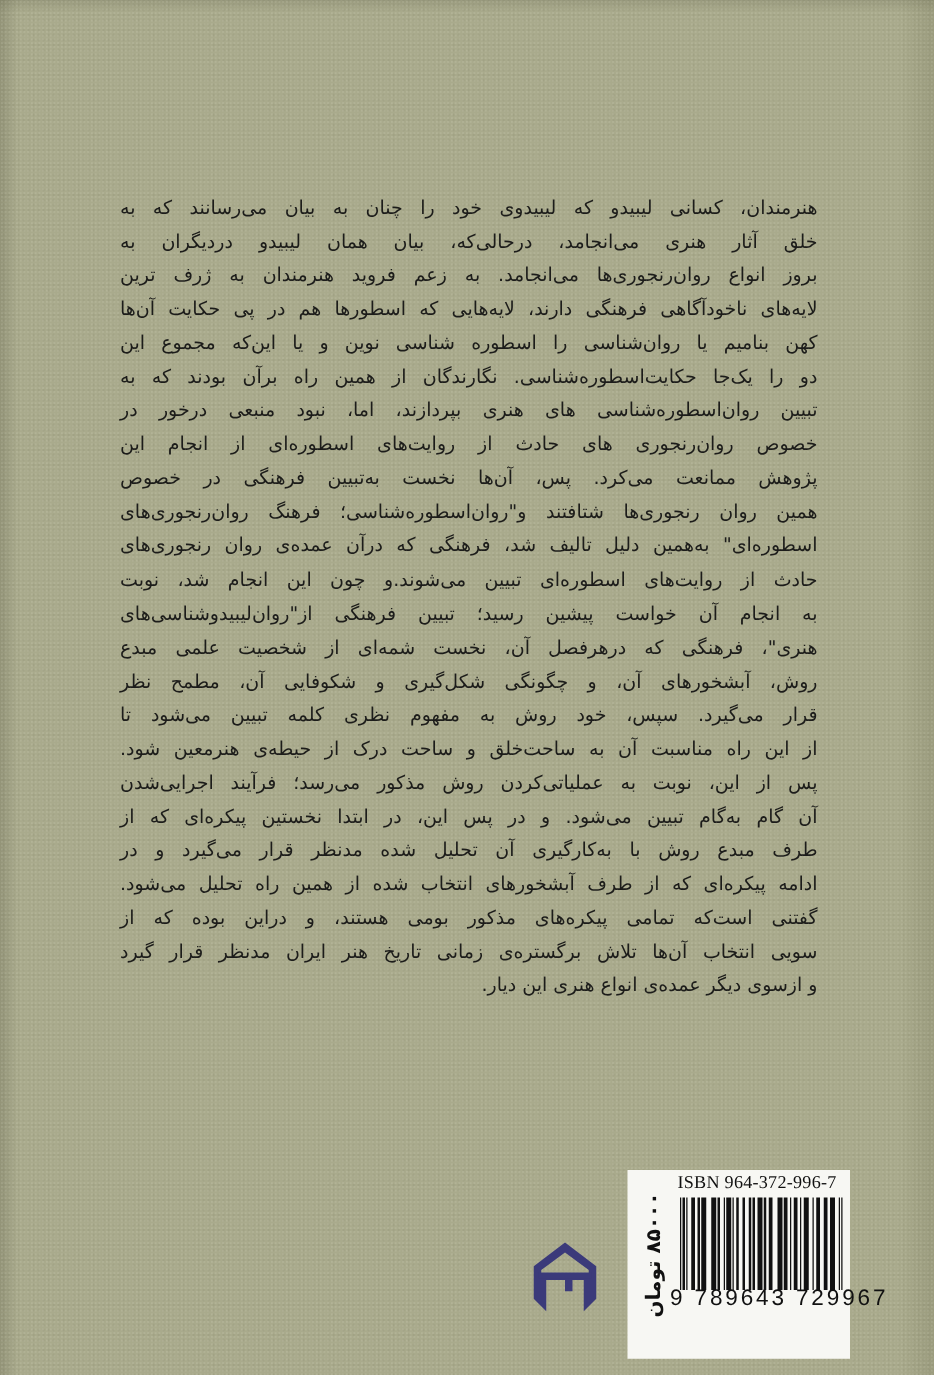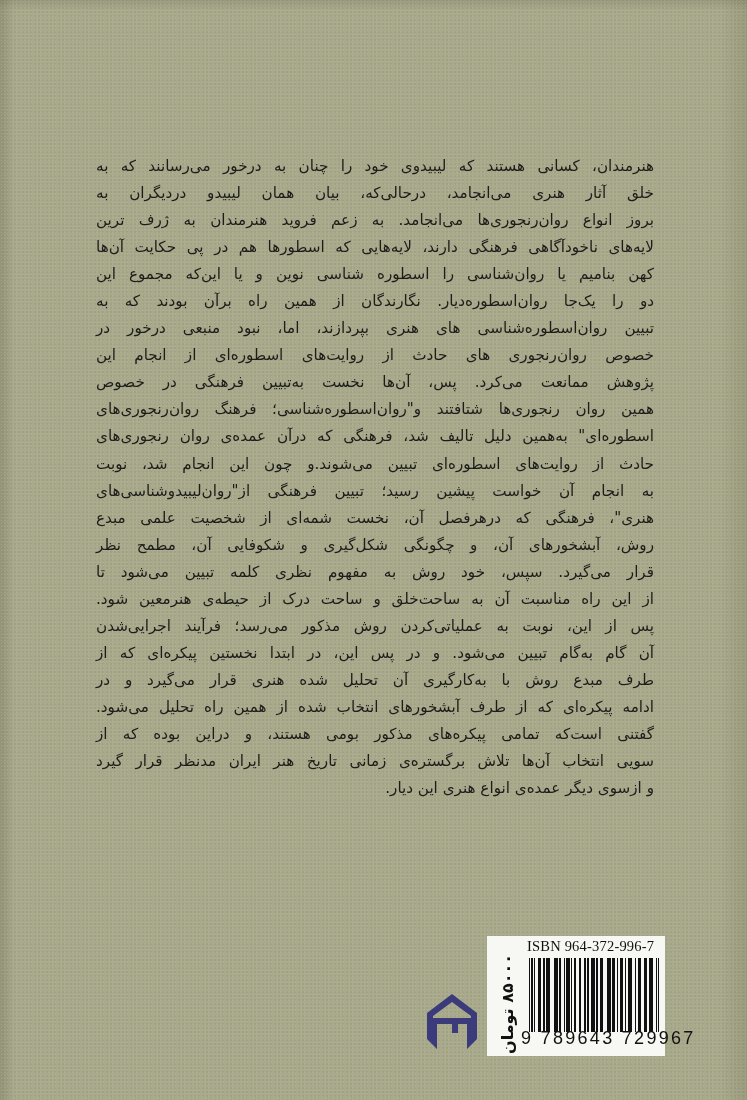--- a/index.html
+++ b/index.html
@@ -44,24 +44,24 @@
       text-align: justify;
       text-align-last: justify;
       height: 27.05px;
       overflow: visible;
     }
     .blurb .line.last {
       text-align-last: right;
     }
     .barcode-box {
       position: absolute;
-      left: 487px;
+      left: 502px;
       top: 936px;
       width: 178px;
-      height: 120px;
+      height: 151px;
       background: #f7f7f3;
     }
     .isbn-label {
       position: absolute;
       left: 40px;
       top: 2px;
       font-family: "Liberation Serif", serif;
       font-size: 14.5px;
       color: #111;
       letter-spacing: 0.2px;
@@ -115,40 +115,40 @@
       width: 60px;
       height: 64px;
     }
   </style>
 </head>
 <body>
 
 <div class="cover">
 
   <div class="blurb">
-    <span class="line">هنرمندان، کسانی هستند که لیبیدوی خود را چنان به درخور می‌رسانند که به</span>
+    <span class="line">هنرمندان، کسانی لیبیدو که لیبیدوی خود را چنان به بیان می‌رسانند که به</span>
     <span class="line">خلق آثار هنری می‌انجامد، درحالی‌که، بیان همان لیبیدو دردیگران به</span>
     <span class="line">بروز انواع روان‌رنجوری‌ها می‌انجامد. به زعم فروید هنرمندان به ژرف ترین</span>
     <span class="line">لایه‌های ناخودآگاهی فرهنگی دارند، لایه‌هایی که اسطورها هم در پی حکایت آن‌ها</span>
     <span class="line">کهن بنامیم یا روان‌شناسی را اسطوره شناسی نوین و یا این‌که مجموع این</span>
-    <span class="line">دو را یک‌جا روان‌اسطوره‌دیار. نگارندگان از همین راه برآن بودند که به</span>
+    <span class="line">دو را یک‌جا حکایت‌اسطوره‌شناسی. نگارندگان از همین راه برآن بودند که به</span>
     <span class="line">تبیین روان‌اسطوره‌شناسی های هنری بپردازند، اما، نبود منبعی درخور در</span>
     <span class="line">خصوص روان‌رنجوری های حادث از روایت‌های اسطوره‌ای از انجام این</span>
     <span class="line">پژوهش ممانعت می‌کرد. پس، آن‌ها نخست به‌تبیین فرهنگی در خصوص</span>
     <span class="line">همین روان رنجوری‌ها شتافتند و"روان‌اسطوره‌شناسی؛ فرهنگ روان‌رنجوری‌های</span>
     <span class="line">اسطوره‌ای" به‌همین دلیل تالیف شد، فرهنگی که درآن عمده‌ی روان رنجوری‌های</span>
     <span class="line">حادث از روایت‌های اسطوره‌ای تبیین می‌شوند.و چون این انجام شد، نوبت</span>
     <span class="line">به انجام آن خواست پیشین رسید؛ تبیین فرهنگی از"روان‌لیبیدو‌شناسی‌های</span>
     <span class="line">هنری"، فرهنگی که درهرفصل آن، نخست شمه‌ای از شخصیت علمی مبدع</span>
     <span class="line">روش، آبشخورهای آن، و چگونگی شکل‌گیری و شکوفایی آن، مطمح نظر</span>
     <span class="line">قرار می‌گیرد. سپس، خود روش به مفهوم نظری کلمه تبیین می‌شود تا</span>
     <span class="line">از این راه مناسبت آن به ساحت‌خلق و ساحت درک از حیطه‌ی هنرمعین شود.</span>
     <span class="line">پس از این، نوبت به عملیاتی‌کردن روش مذکور می‌رسد؛ فرآیند اجرایی‌شدن</span>
     <span class="line">آن گام به‌گام تبیین می‌شود. و در پس این، در ابتدا نخستین پیکره‌ای که از</span>
-    <span class="line">طرف مبدع روش با به‌کارگیری آن تحلیل شده هنری قرار می‌گیرد و در</span>
+    <span class="line">طرف مبدع روش با به‌کارگیری آن تحلیل شده مدنظر قرار می‌گیرد و در</span>
     <span class="line">ادامه پیکره‌ای که از طرف آبشخورهای انتخاب شده از همین راه تحلیل می‌شود.</span>
     <span class="line">گفتنی است‌که تمامی پیکره‌های مذکور بومی هستند، و دراین بوده که از</span>
     <span class="line">سویی انتخاب آن‌ها تلاش برگستره‌ی زمانی تاریخ هنر ایران مدنظر قرار گیرد</span>
     <span class="line last">و ازسوی دیگر عمده‌ی انواع هنری این دیار.</span>
   </div>
 
   <div class="logo">
     <svg width="60" height="64" viewBox="0 0 60 64" xmlns="http://www.w3.org/2000/svg">
       <path d="M30 3 L55 22 L55 48 L45 58 L45 33 L36 33 L36 42 L30 42 L30 33 L15 33 L15 58 L5 48 L5 22 Z
                M30 11 L11 25 L11 45 L11 28 L42 28 L49 28 L49 45 L49 25 Z" fill="#3b3a7a" fill-rule="evenodd"></path>

